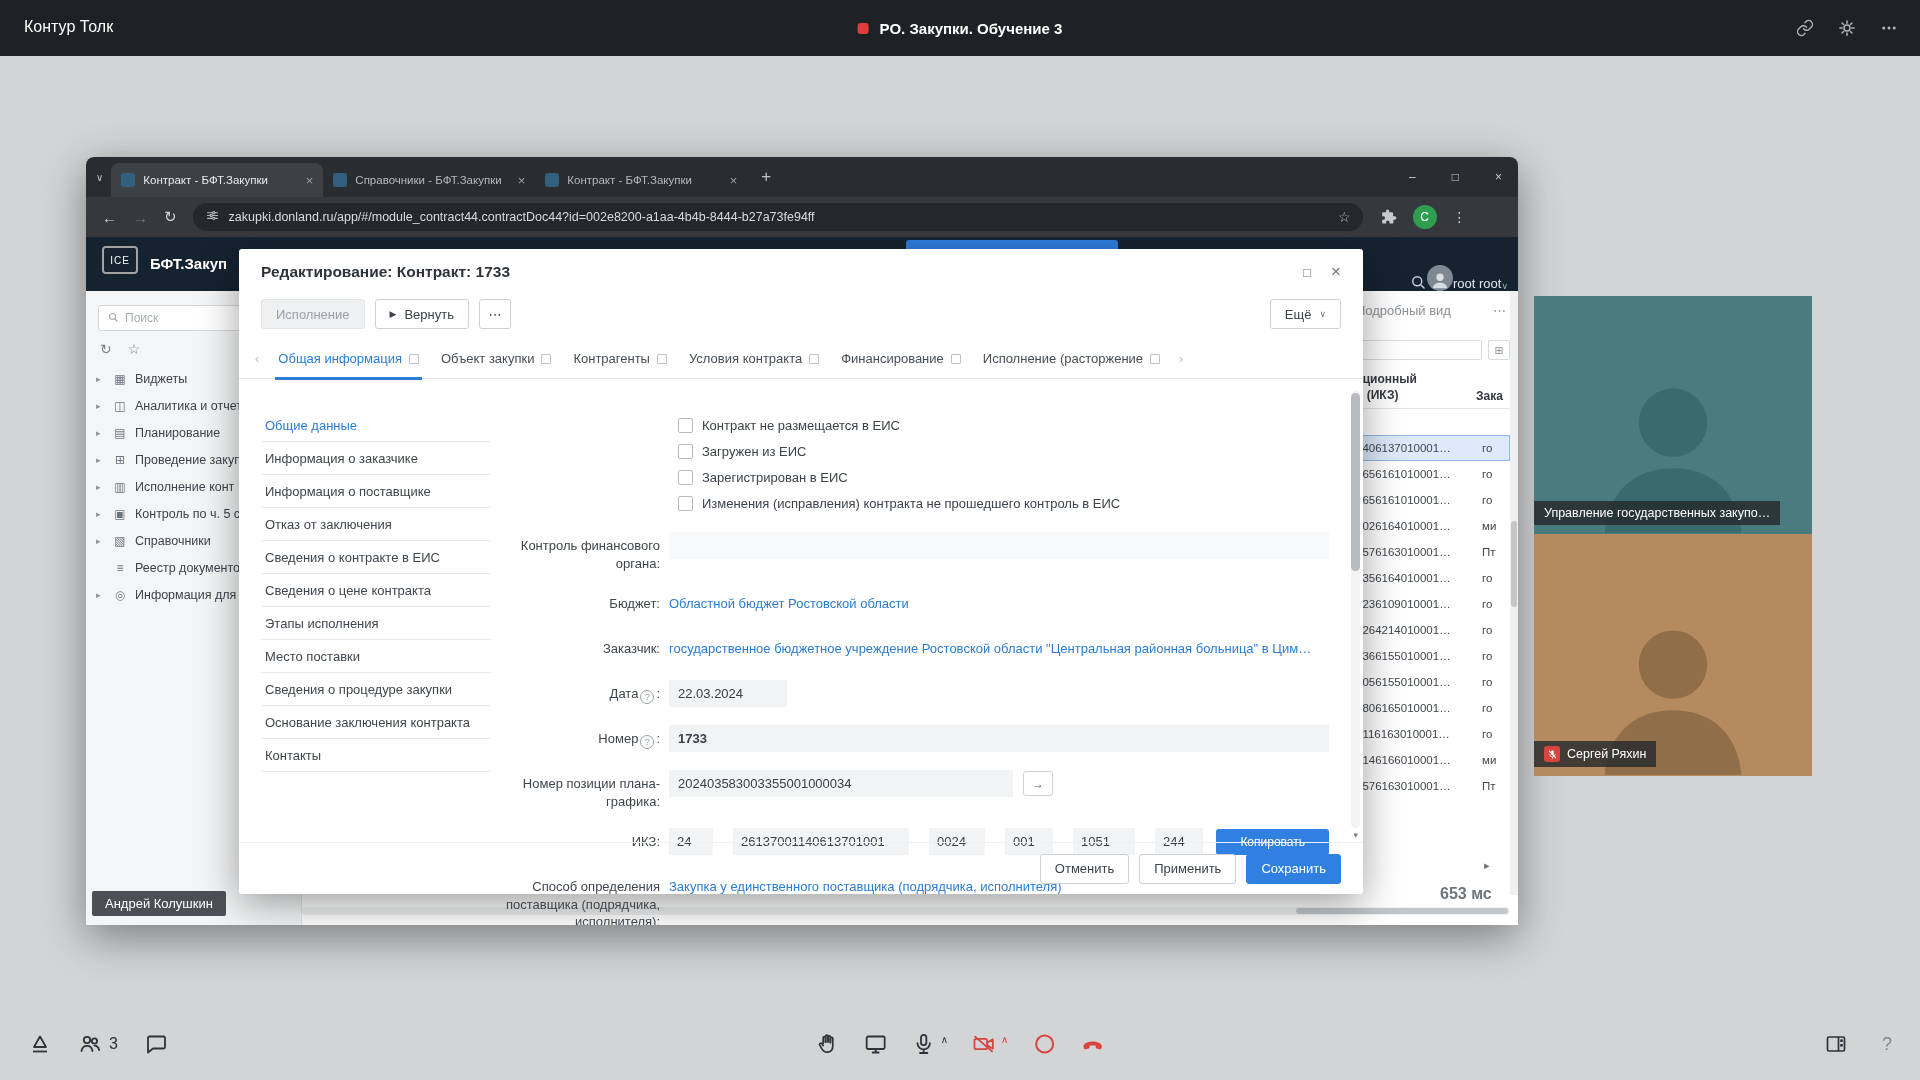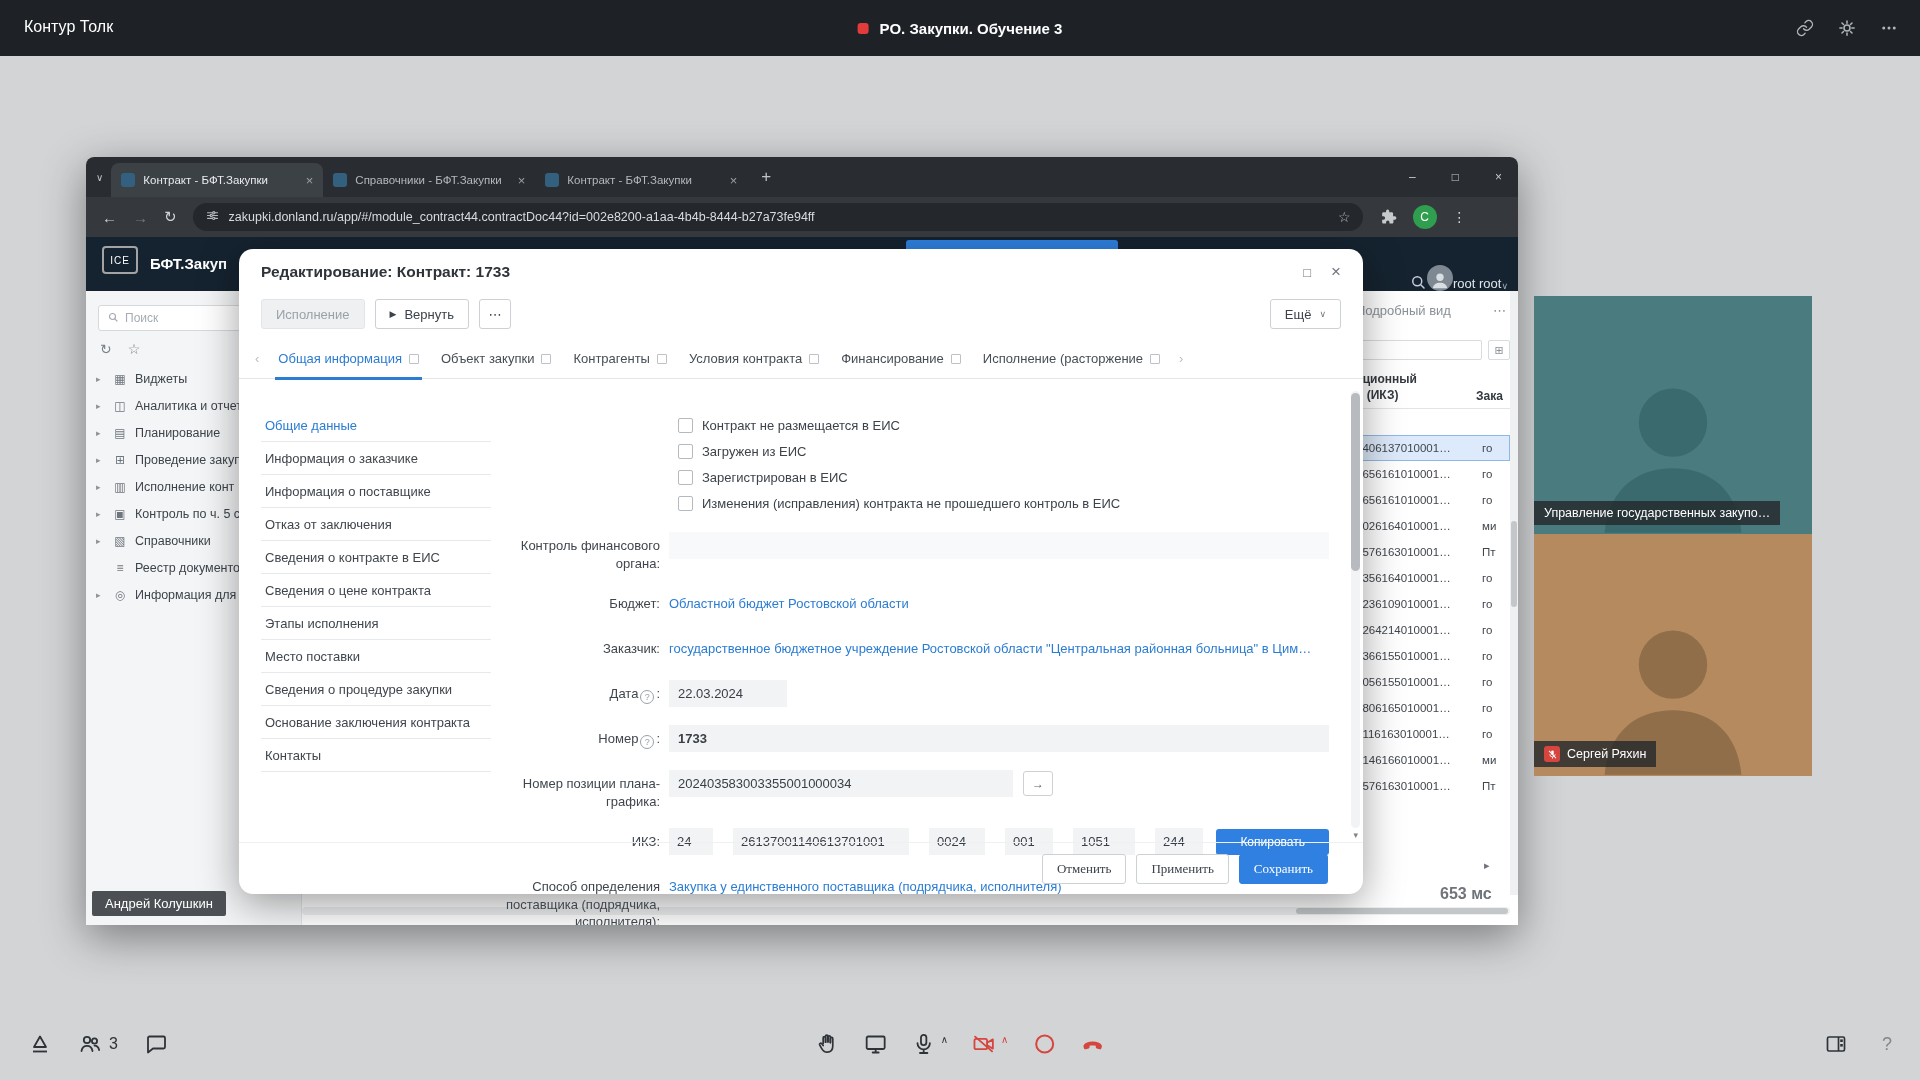--- a/index.html
+++ b/index.html
@@ -75,21 +75,21 @@
   .dp-ikz { flex:1; white-space:nowrap; overflow:hidden; }
   .dp-cust { width:34px; padding-left:6px; }
   .pag { position:absolute; left:1398px; top:622px; color:#6e747a; font-size:11px; }
   .timing { position:absolute; left:1354px; top:648px; color:#6e747a; font-size:16px;font-weight:bold; }
   .vscroll { position:absolute; right:0; top:54px; bottom:30px; width:8px; background:#eef0f1; }
   .vthumb { position:absolute; top:230px; height:86px; left:1px; right:1px; background:#c3c7ca; border-radius:4px; }
   .hscroll { position:absolute; left:216px; right:8px; bottom:10px; height:8px; background:#eef0f1; border-radius:4px; }
   .hthumb { position:absolute; right:2px; width:212px; top:1px; bottom:1px; background:#c3c7ca; border-radius:4px; }
 
   
-  .modal { position:absolute; left:153px; top:12px; width:1124px; height:645px; background:#fff; border-radius:14px; box-shadow:0 10px 40px rgba(0,0,0,.38); }
+  .modal { position:absolute; left:153px; top:12px; width:1124px; height:645px; background:#fff; border-radius:3px; box-shadow:0 10px 40px rgba(0,0,0,.38); }
   .m-titlebar { height:46px; display:flex; align-items:center; padding:0 22px; }
   .m-title { font-size:15.5px; font-weight:bold; color:#2e343a; }
   .m-winbtns { margin-left:auto; display:flex; gap:20px; color:#6f767d; align-items:center; }
   .m-max { font-size:13px; } .m-close { font-size:17px; }
   .m-toolbar { display:flex; align-items:center; gap:10px; padding:4px 22px 10px; }
   .btn { height:30px; border:1px solid #ccd1d5; border-radius:3px; background:#fff; color:#3b424a; font-size:13px; display:inline-flex; align-items:center; gap:8px; padding:0 14px; }
   .btn.disabled { background:#eef0f2; color:#9aa1a8; border-color:#e2e5e8; }
   .btn.sq { width:32px; padding:0; justify-content:center; }
   .m-more { margin-left:auto; }
   .play { font-size:9px; }
@@ -115,21 +115,21 @@
   .flink { color:#2b7cd3; font-size:13px; white-space:nowrap; overflow:hidden; max-width:100%; }
   .qi { display:inline-flex; width:14px; height:14px; border-radius:50%; border:1px solid #9aa1a8; color:#9aa1a8; font-size:9px; align-items:center; justify-content:center; margin:0 2px; vertical-align:-2px; }
   .w-date { width:118px; } .w-num { width:100%;font-weight:bold; } .w-plan { width:344px; }
   .pickbtn { width:30px; height:25px; border:1px solid #ccd1d5; border-radius:3px; margin-left:10px; color:#5a6168; font-size:12px; display:flex; align-items:center; justify-content:center; flex:none; }
   .seg { background:#f2f3f5; height:27px; display:flex; align-items:center; padding:0 8px; font-size:13px; color:#383f46; margin-right:20px; flex:none; }
   .s1{width:44px} .s2{width:176px} .s3{width:56px} .s4{width:48px} .s5{width:62px} .s6{width:48px; margin-right:0}
   .copybtn { margin-left:auto; height:26px; background:#2f80e0; color:#ffffff; font-size:12px; border-radius:3px; padding:0 24px; display:flex; align-items:center; flex:none; }
   .m-scroll { position:absolute; right:3px; top:142px; bottom:66px; width:9px; background:#f2f3f4; border-radius:5px; }
   .m-thumb { position:absolute; top:2px; left:0; right:0; height:178px; background:#b7bbbf; border-radius:5px; }
   .m-sdown { position:absolute; right:5px; bottom:54px; color:#7d838a; font-size:9px; }
-  .m-footer { position:absolute; left:0; right:0; bottom:0; height:52px; display:flex; align-items:center; justify-content:flex-end; gap:10px; padding:0 35px; border-top:1px solid #eef0f2;font-family:Liberation Serif, serif; }
+  .m-footer { position:absolute; left:0; right:0; bottom:0; height:52px; display:flex; align-items:center; justify-content:flex-end; gap:10px; padding:0 22px; border-top:1px solid #eef0f2; }
   .btn.primary { background:#2f80e0; border-color:#2f80e0; color:#fff; }
 
   
   .presenter { position:absolute; left:92px; top:891px; background:rgba(52,57,62,.88); color:#fff; font-size:13px; padding:5px 13px; border-radius:2px; }
   .tiles { position:absolute; left:1534px; top:296px; width:306px; }
   .tile { position:relative; width:278px; overflow:hidden; }
   .tile-1 { height:238px; background:#4a7b7e; }
   .tile-2 { height:242px; background:#b58a5f; }
   .sil { position:absolute; left:50%; bottom:-18px; transform:translateX(-50%); }
   .tile-label { position:absolute; left:0; bottom:9px; background:rgba(35,39,43,.8); color:#fff; font-size:12.5px; padding:5px 10px; display:flex; align-items:center; gap:7px; max-width:95%; white-space:nowrap; overflow:hidden; }

